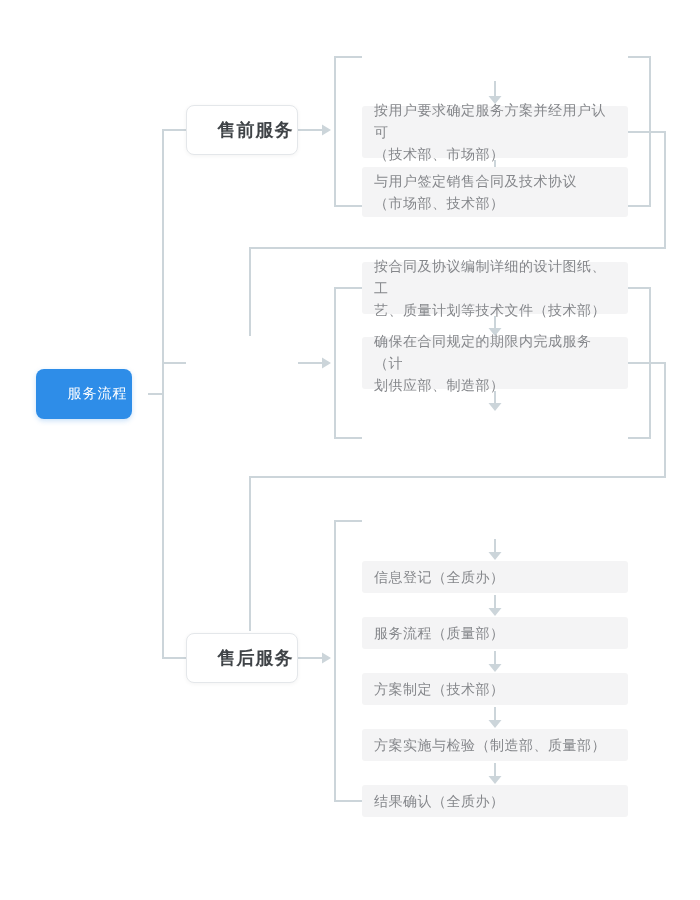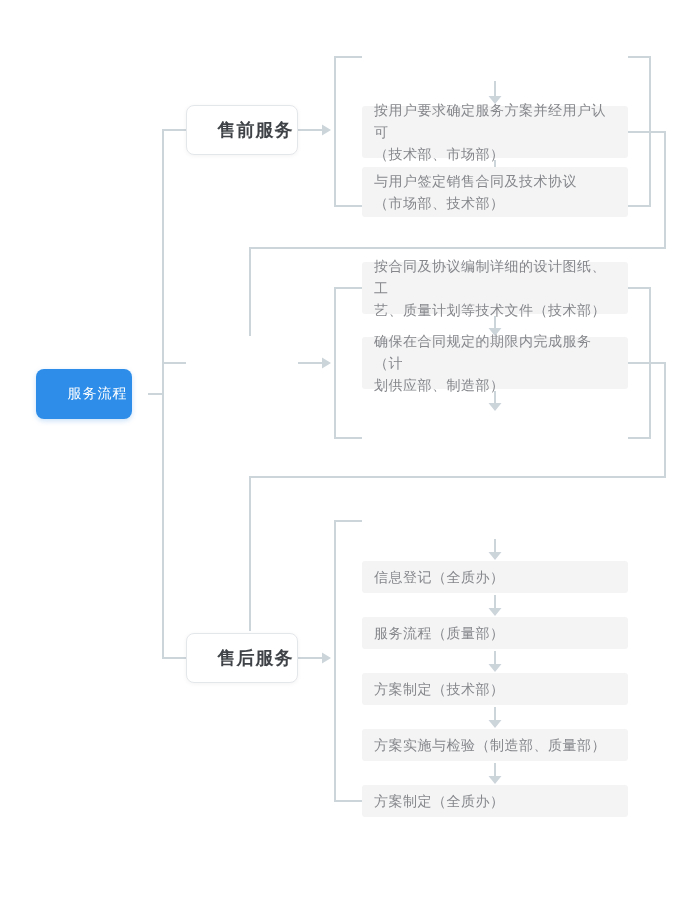--- a/index.html
+++ b/index.html
@@ -93,15 +93,15 @@
 
   <div class="node leaf" style="top:262px;height:52px">按合同及协议编制详细的设计图纸、工
 艺、质量计划等技术文件（技术部）</div>
   <div class="node leaf" style="top:337px;height:52px">确保在合同规定的期限内完成服务（计
 划供应部、制造部）</div>
 
   <div class="node leaf" style="top:561px;height:32px">信息登记（全质办）</div>
   <div class="node leaf" style="top:617px;height:32px">服务流程（质量部）</div>
   <div class="node leaf" style="top:673px;height:32px">方案制定（技术部）</div>
   <div class="node leaf" style="top:729px;height:32px">方案实施与检验（制造部、质量部）</div>
-  <div class="node leaf" style="top:785px;height:32px">方案制定（全质办）</div>
+  <div class="node leaf" style="top:785px;height:32px">结果确认（全质办）</div>
 
 </div>
 
 </body></html>

